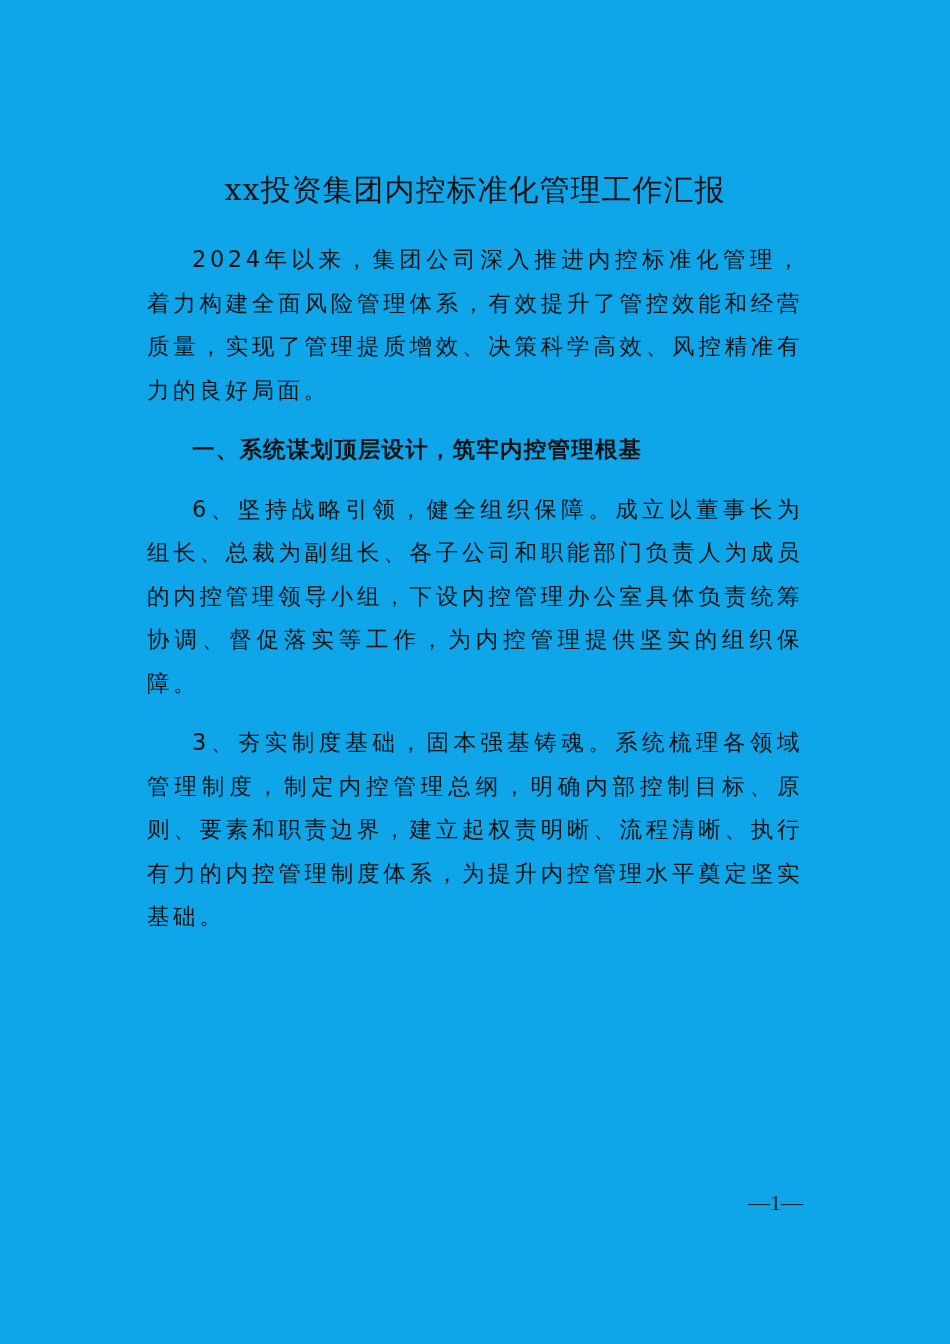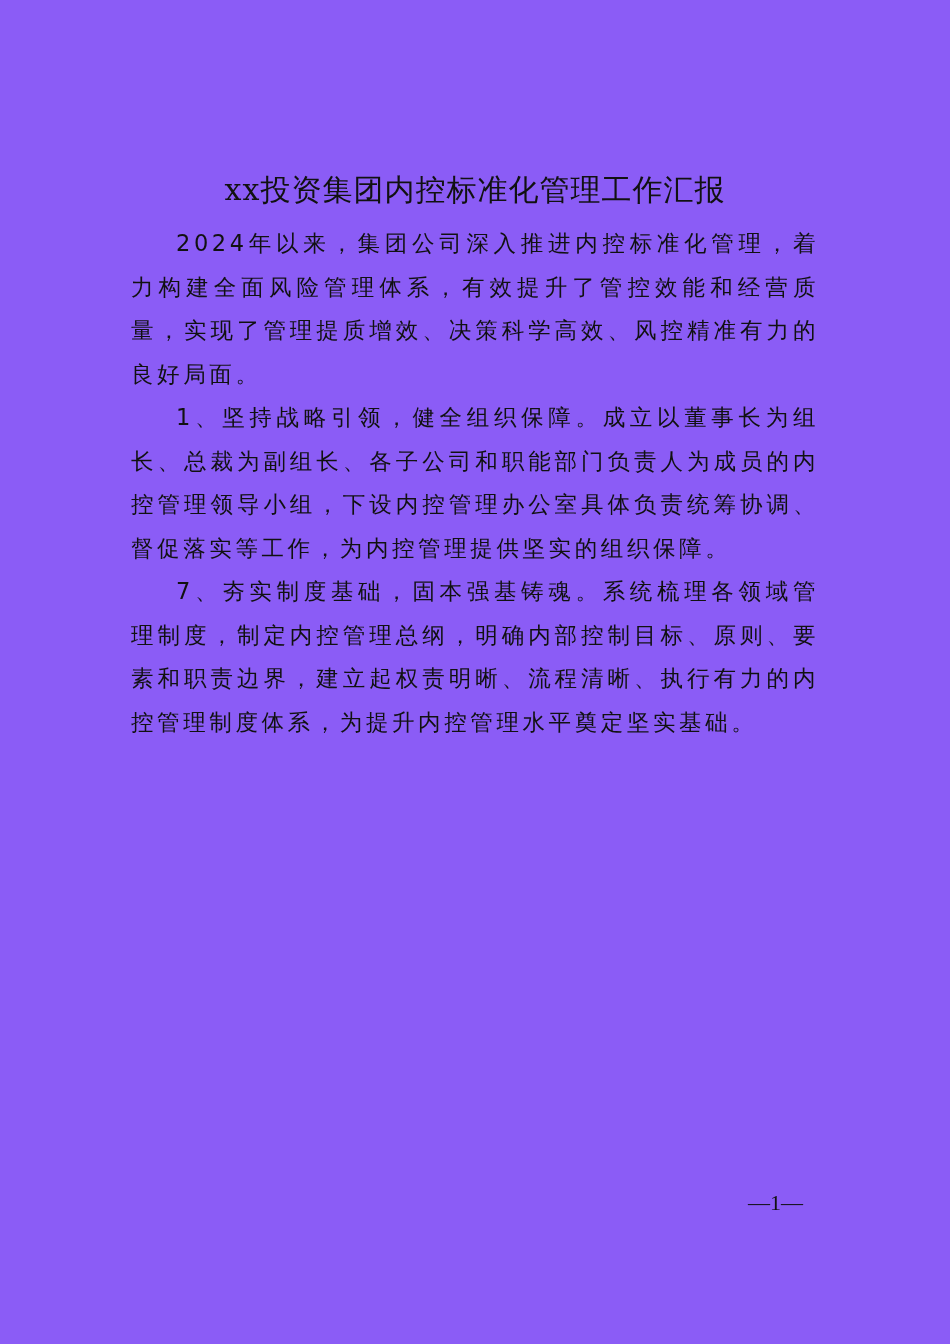--- a/index.html
+++ b/index.html
@@ -1,40 +1,41 @@
 <!DOCTYPE html>
 <html><head>
   <meta charset="utf-8">
   <style>
     html, body { margin: 0; padding: 0; background: #ffffff; }
     body { width: 950px; height: 1344px; position: relative; overflow: hidden; }
-    .page { position: absolute; left: 0; top: 0; width: 950px; height: 1344px; background: #8b5cf6; color: #111; }
+    .page { position: absolute; left: 0; top: 0; width: 950px; height: 1344px; background: #0ea5e9; color: #111; }
     .title {
       position: absolute; left: 0; top: 168px; width: 950px; text-align: center;
       font-family: "DejaVu Serif", "Liberation Serif", serif;
       font-size: 30px; letter-spacing: 1px; line-height: 44px; color: #111;
     }
     .body {
       position: absolute; left: 131px; top: 222px; width: 688px;
       font-family: "DejaVu Sans", "Liberation Sans", sans-serif;
       font-size: 22.5px; line-height: 43.5px; color: #111;
       letter-spacing: 3.6px;
       text-align: justify;
     }
-    .body p { margin: 0; text-indent: 2em; }
+    .body p { margin: 16px; text-indent: 2em; }
     .body p.h { font-weight: bold; letter-spacing: 1.2px; }
     .footer {
       position: absolute; left: 748px; top: 1190px;
       font-family: "Liberation Serif", serif; font-size: 22px; color: #111;
     }
   </style>
 </head>
 <body>
 
 <div class="page">
   <div class="title">xx投资集团内控标准化管理工作汇报</div>
   <div class="body">
     <p>2024年以来，集团公司深入推进内控标准化管理，着力构建全面风险管理体系，有效提升了管控效能和经营质量，实现了管理提质增效、决策科学高效、风控精准有力的良好局面。</p>
-    <p>1、坚持战略引领，健全组织保障。成立以董事长为组长、总裁为副组长、各子公司和职能部门负责人为成员的内控管理领导小组，下设内控管理办公室具体负责统筹协调、督促落实等工作，为内控管理提供坚实的组织保障。</p>
-    <p>7、夯实制度基础，固本强基铸魂。系统梳理各领域管理制度，制定内控管理总纲，明确内部控制目标、原则、要素和职责边界，建立起权责明晰、流程清晰、执行有力的内控管理制度体系，为提升内控管理水平奠定坚实基础。</p>
+    <p class="h">一、系统谋划顶层设计，筑牢内控管理根基</p>
+    <p>6、坚持战略引领，健全组织保障。成立以董事长为组长、总裁为副组长、各子公司和职能部门负责人为成员的内控管理领导小组，下设内控管理办公室具体负责统筹协调、督促落实等工作，为内控管理提供坚实的组织保障。</p>
+    <p>3、夯实制度基础，固本强基铸魂。系统梳理各领域管理制度，制定内控管理总纲，明确内部控制目标、原则、要素和职责边界，建立起权责明晰、流程清晰、执行有力的内控管理制度体系，为提升内控管理水平奠定坚实基础。</p>
   </div>
   <div class="footer">—1—</div>
 </div>
 
 </body></html>

